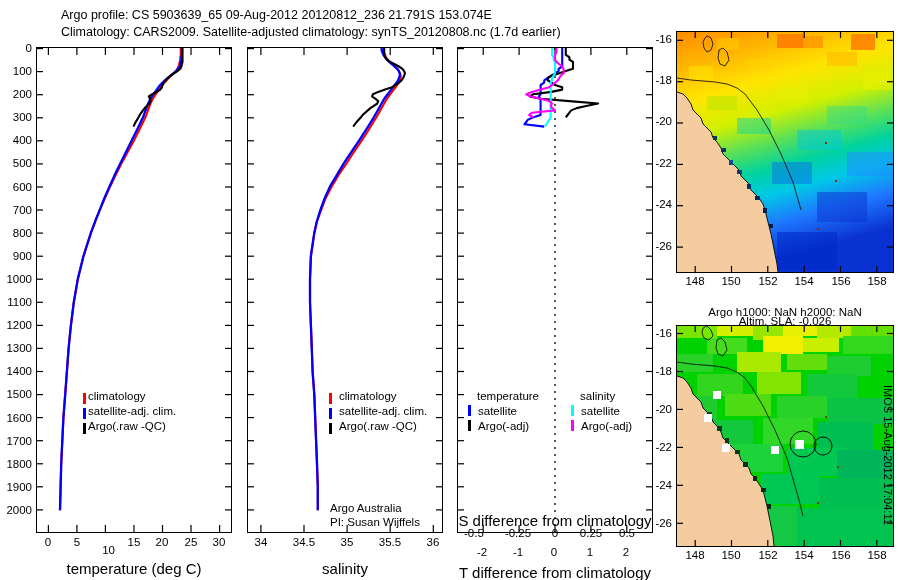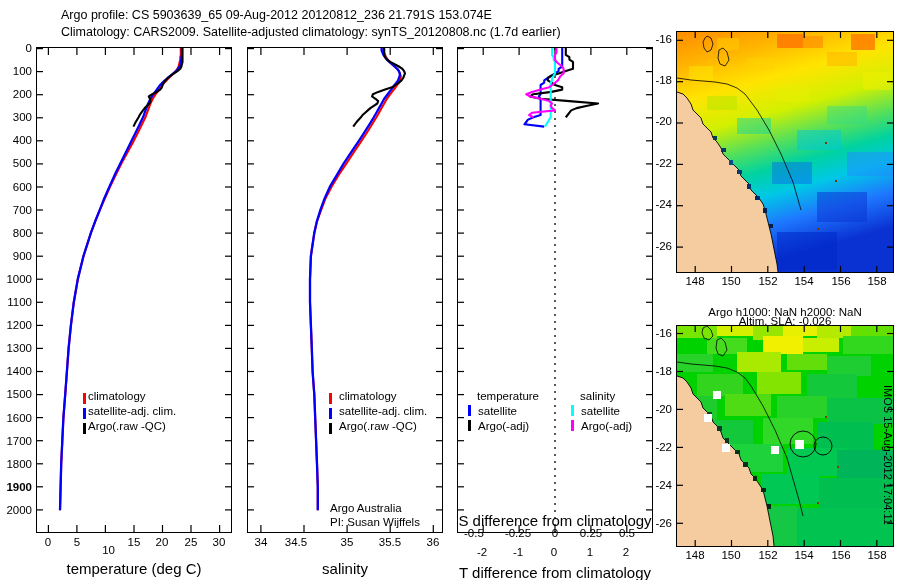--- a/index.html
+++ b/index.html
@@ -114,21 +114,21 @@
   <div class="tick tkL" style="height:23.1px;line-height:14px;">900</div>
   <div class="tick tkL" style="height:23.1px;line-height:14px;">1000</div>
   <div class="tick tkL" style="height:23.1px;line-height:14px;">1100</div>
   <div class="tick tkL" style="height:23.1px;line-height:14px;">1200</div>
   <div class="tick tkL" style="height:23.1px;line-height:14px;">1300</div>
   <div class="tick tkL" style="height:23.1px;line-height:14px;">1400</div>
   <div class="tick tkL" style="height:23.1px;line-height:14px;">1500</div>
   <div class="tick tkL" style="height:23.1px;line-height:14px;">1600</div>
   <div class="tick tkL" style="height:23.1px;line-height:14px;">1700</div>
   <div class="tick tkL" style="height:23.1px;line-height:14px;">1800</div>
-  <div class="tick tkL" style="height:23.1px;line-height:14px;font-weight:bold;">1900</div>
+  <div class="tick tkL" style="height:23.1px;line-height:14px;">1900</div>
   <div class="tick tkL" style="height:23.1px;line-height:14px;">2000</div>
 </div>
 
 <div class="abs tick" style="left:38px;top:536px;width:20px;text-align:center;">0</div>
 <div class="abs tick" style="left:67px;top:536px;width:20px;text-align:center;">5</div>
 <div class="abs tick" style="left:95px;top:544px;width:20px;text-align:right;">10</div>
 <div class="abs tick" style="left:124px;top:536px;width:20px;text-align:center;">15</div>
 <div class="abs tick" style="left:152px;top:536px;width:20px;text-align:center;">20</div>
 <div class="abs tick" style="left:181px;top:536px;width:20px;text-align:center;">25</div>
 <div class="abs tick" style="left:209px;top:536px;width:20px;text-align:center;">30</div>
@@ -198,21 +198,21 @@
   </g>
 
   <polyline fill="none" stroke="#ff0000" stroke-width="2.1" stroke-linejoin="round" points="135.4,0 135.4,2.3 136.2,4.6 137.1,6.9 138.0,9.2 139.7,11.6 141.4,13.9 144.0,16.2 146.6,18.5 149.2,20.8 150.9,23.1 151.8,25.4 152.7,27.7 152.7,30.0 151.8,32.4 150.9,34.7 149.2,37.0 147.5,39.3 145.8,41.6 144.0,43.9 142.3,46.2 138.9,50.8 136.2,55.5 133.6,60.1 131.0,64.7 128.4,69.3 124.1,76.3 119.8,83.2 113.8,92.4 106.0,104.0 98.3,115.6 90.5,127.1 83.6,138.7 77.6,150.2 73.2,161.8 68.9,173.3 66.3,184.9 62.9,208.0 62.0,231.1 62.0,254.2 62.9,277.3 63.8,300.4 64.6,323.5 66.3,346.6 67.2,369.8 68.1,392.9 69.0,416.0 69.8,439.1 69.8,462.2"></polyline>
 
   <polyline fill="none" stroke="#0000ff" stroke-width="2.3" stroke-linejoin="round" points="133.6,0 133.6,2.3 134.5,4.6 135.4,6.9 137.1,9.2 138.9,11.6 141.4,13.9 144.0,16.2 146.6,18.5 149.2,20.8 150.9,23.1 151.8,25.4 151.8,27.7 150.9,30.0 150.1,32.4 148.4,34.7 146.6,37.0 144.9,39.3 143.2,41.6 141.4,43.9 139.7,46.2 136.2,50.8 133.6,55.5 131.0,60.1 128.4,64.7 125.8,69.3 121.5,76.3 117.2,83.2 111.2,92.4 103.4,104.0 95.6,115.6 88.8,127.1 81.9,138.7 76.7,150.2 72.4,161.8 68.9,173.3 66.3,184.9 62.9,208.0 62.0,231.1 62.0,254.2 62.9,277.3 63.8,300.4 64.6,323.5 66.3,346.6 67.2,369.8 68.1,392.9 69.0,416.0 69.8,439.1 69.8,462.2"></polyline>
 
   <polyline fill="none" stroke="#000000" stroke-width="2.1" stroke-linejoin="round" points="136.2,0 136.2,2.3 136.2,4.6 136.2,6.9 137.1,9.2 138.9,11.6 142.3,13.9 146.6,16.2 150.9,18.5 154.4,20.8 156.1,23.1 157.0,25.4 156.1,27.7 155.2,30.0 153.5,32.4 150.9,34.7 147.5,37.0 144.0,39.3 137.1,41.6 130.2,43.9 124.9,46.2 124.1,48.5 127.5,50.8 130.2,53.1 129.3,55.5 125.8,57.8 122.4,60.1 119.8,62.4 117.2,64.7 114.6,67.0 112.9,69.3 108.6,74.0 105.2,78.6"></polyline>
 </svg>
 
 <div class="abs tick" style="left:247px;top:536px;width:28px;text-align:center;">34</div>
-<div class="abs tick" style="left:282px;top:536px;width:28px;text-align:center;">34.5</div>
+<div class="abs tick" style="left:290px;top:536px;width:28px;text-align:center;">34.5</div>
 <div class="abs tick" style="left:333px;top:536px;width:28px;text-align:center;">35</div>
 <div class="abs tick" style="left:376px;top:536px;width:28px;text-align:center;">35.5</div>
 <div class="abs tick" style="left:419px;top:536px;width:28px;text-align:center;">36</div>
 <div class="abs axlab" style="left:247px;top:560px;width:196px;text-align:center;">salinity</div>
 
 <svg class="abs" style="left:328px;top:392px;" width="8" height="46">
   <rect x="1" y="1" width="3" height="11" fill="#ff0000"></rect>
   <rect x="1" y="16" width="3" height="11" fill="#0000ff"></rect>
   <rect x="1" y="31" width="3" height="11" fill="#000000"></rect>
 </svg>

